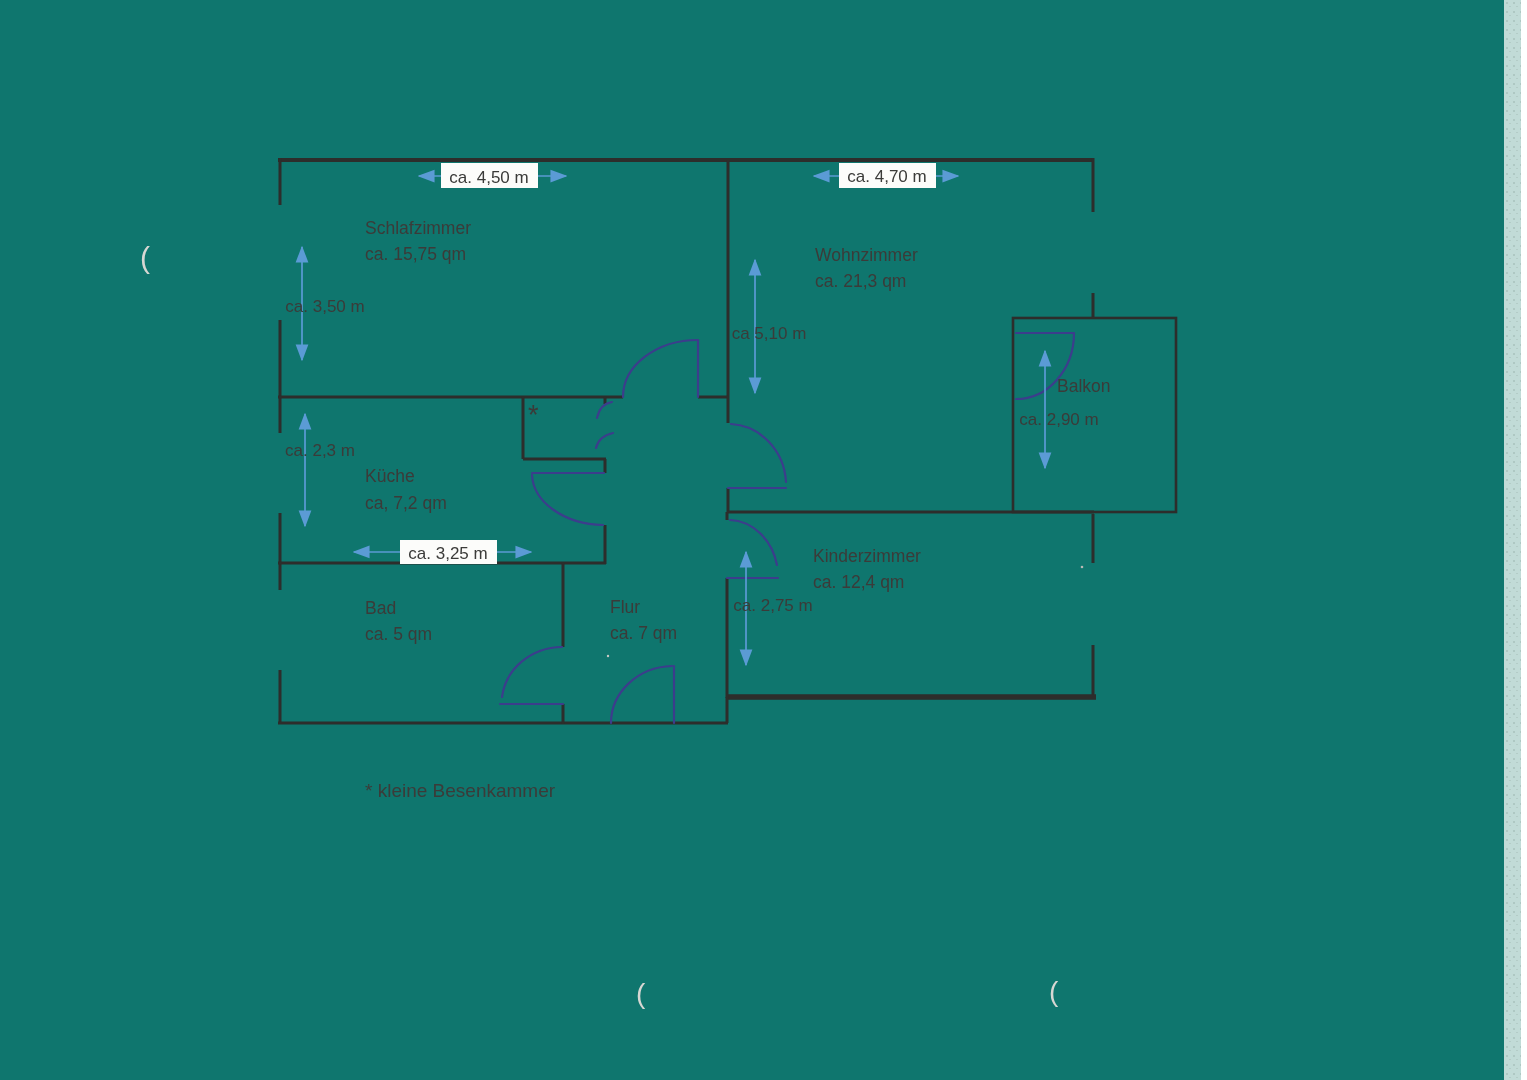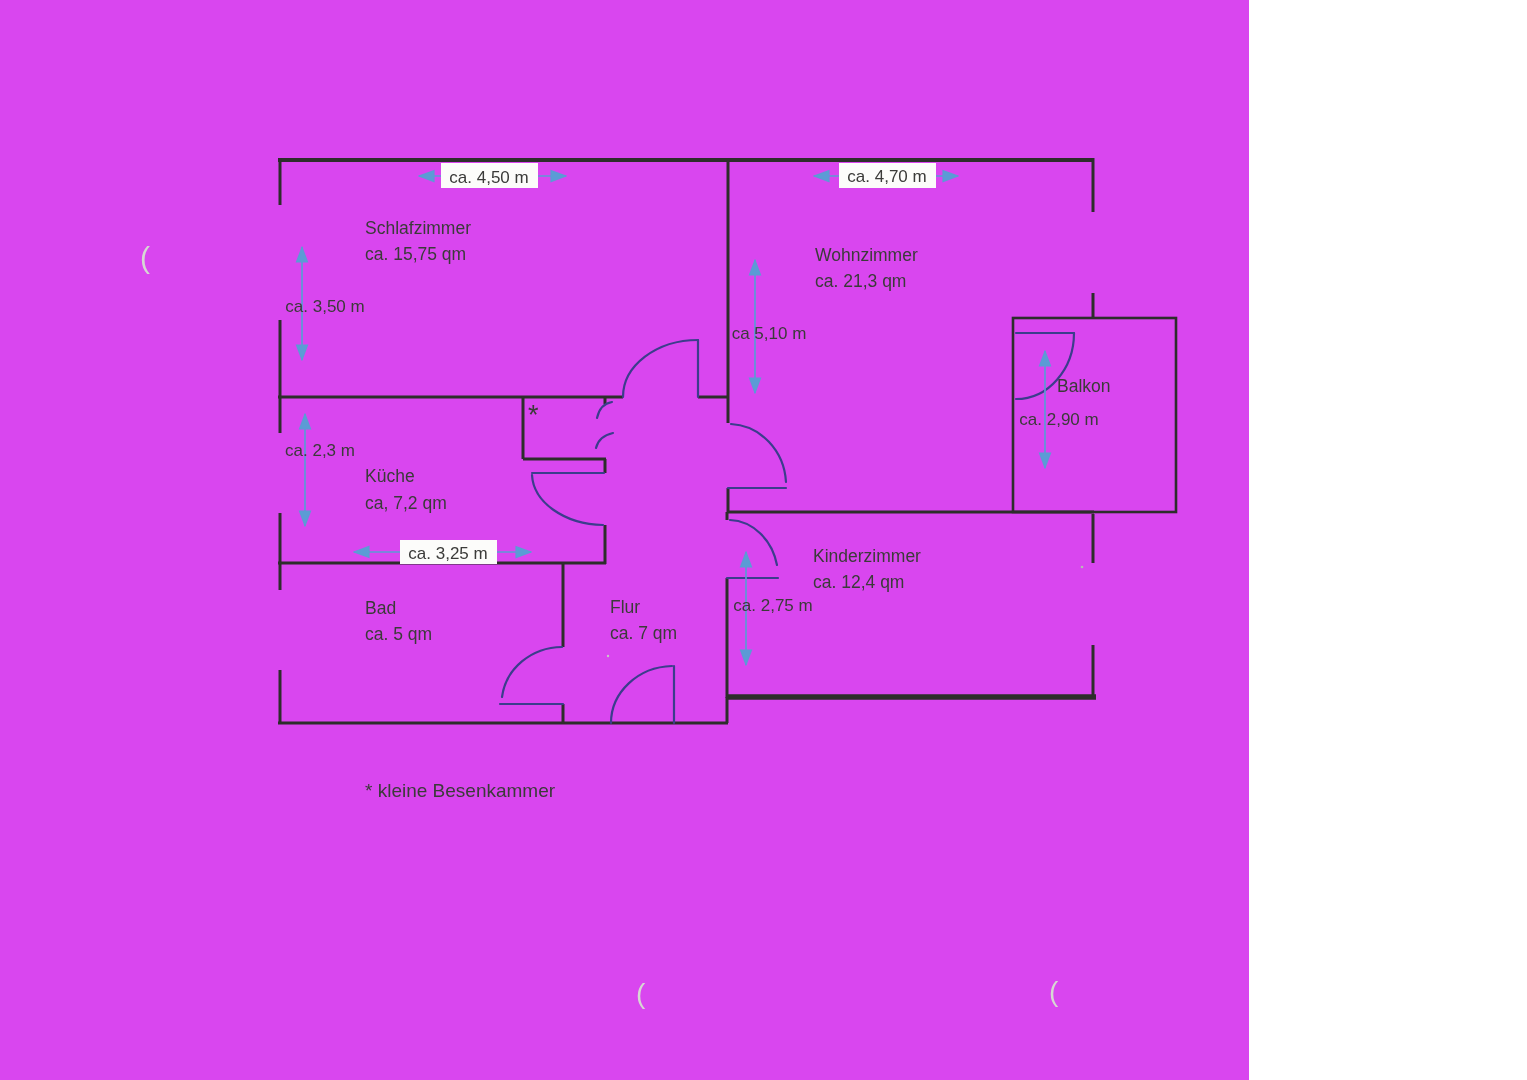--- a/index.html
+++ b/index.html
@@ -1,19 +1,19 @@
 <!DOCTYPE html>
 <html><head>
 <meta charset="utf-8">
 <style>
   html,body{margin:0;padding:0;background:#ffffff;}
   .page{
     position:relative;
-    width:1249px;height:1080px;
-    background:#d946ef;
+    width:1521px;height:1080px;
+    background:#0f766e;
     overflow:hidden;
     font-family:"Liberation Sans",sans-serif;
   }
   svg{position:absolute;left:0;top:0;}
   svg text{
     font-family:"Liberation Sans",sans-serif;
     fill:#3b3b39;
   }
   .room-name,.room-area{font-size:17.5px;}
   .dim-label{font-size:17px;}

